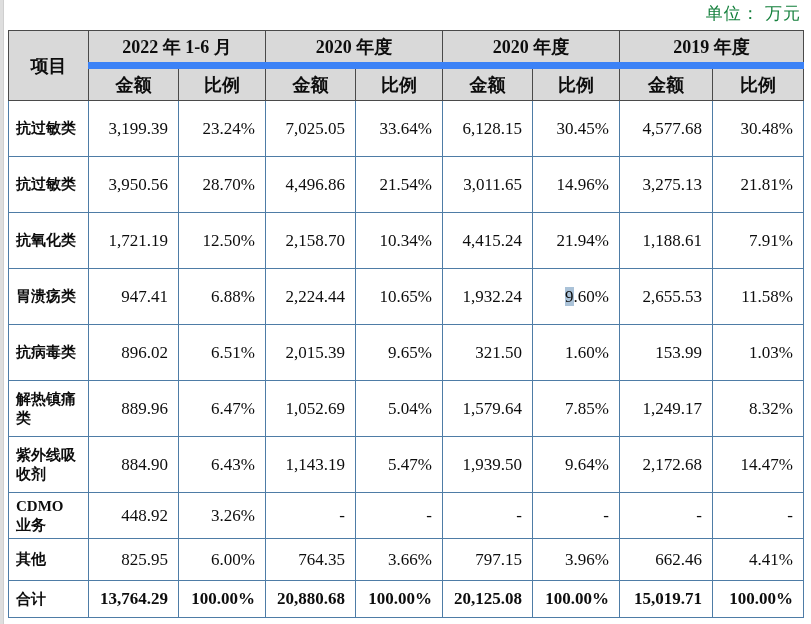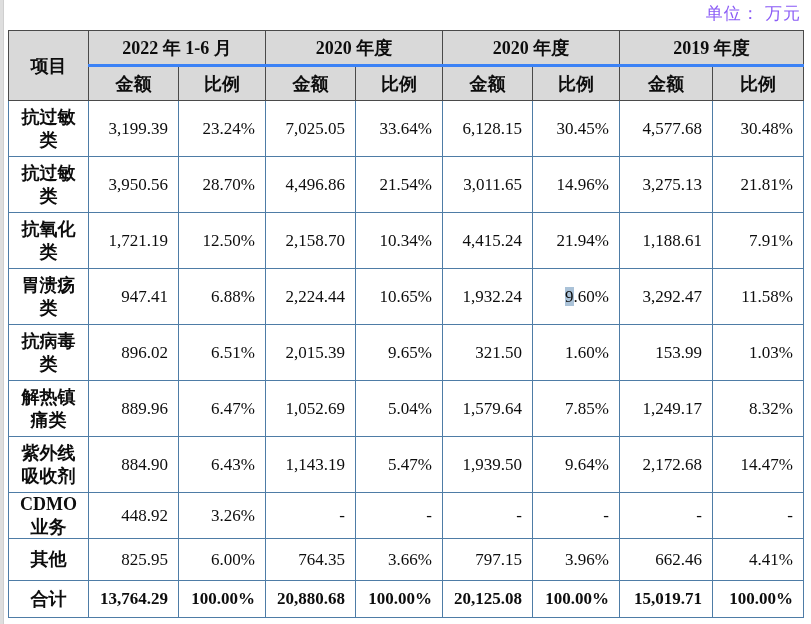--- a/index.html
+++ b/index.html
@@ -10,21 +10,21 @@
     font-family:"Liberation Serif","DejaVu Serif",serif;
     color:#0d0d0d;
     overflow:hidden;
   }
   .page-edge {
     position:absolute; left:0; top:0; width:4px; height:624px;
     background:#dedede; border-right:1px solid #cfcfcf;
   }
   .unit-label {
     position:absolute; top:2px; right:10px;
-    font-size:17px; color:#8b5cf6; letter-spacing:1px;
+    font-size:17px; color:#15803d; letter-spacing:1px;
   }
   table.fin {
     position:absolute; left:8px; top:30px;
     width:795px;
     border-collapse:collapse;
     table-layout:fixed;
   }
   .fin th, .fin td {
     border:1px solid #4e7ca6;
     font-size:17px;
@@ -32,26 +32,26 @@
   }
   
   .fin thead th {
     background:#d9d9d9;
     border-color:#4a4a4a;
     font-weight:bold;
     text-align:center;
     font-size:18px;
   }
   .fin thead tr { height:35px; }
-  .fin thead tr.h2 th { border-top:3px solid #3b82f6; }
+  .fin thead tr.h2 th { border-top:7px solid #3b82f6; }
   
   .fin tbody th.item {
     font-weight:bold;
-    text-align:center;
-    font-size:18px;
+    text-align:left;
+    font-size:15px;
     line-height:1.25;
     padding:0 7px;
     background:#fff;
   }
   .fin tbody td.num {
     text-align:right;
     padding:0 10px 0 4px;
     background:#fff;
   }
   .fin tbody tr:nth-child(-n+7) { height:56px; }
@@ -135,21 +135,21 @@
         <td class="num">7.91%</td>
       </tr>
       <tr>
         <th class="item">胃溃疡类</th>
         <td class="num">947.41</td>
         <td class="num">6.88%</td>
         <td class="num">2,224.44</td>
         <td class="num">10.65%</td>
         <td class="num">1,932.24</td>
         <td class="num"><span class="sel">9</span>.60%</td>
-        <td class="num">3,292.47</td>
+        <td class="num">2,655.53</td>
         <td class="num">11.58%</td>
       </tr>
       <tr>
         <th class="item">抗病毒类</th>
         <td class="num">896.02</td>
         <td class="num">6.51%</td>
         <td class="num">2,015.39</td>
         <td class="num">9.65%</td>
         <td class="num">321.50</td>
         <td class="num">1.60%</td>

